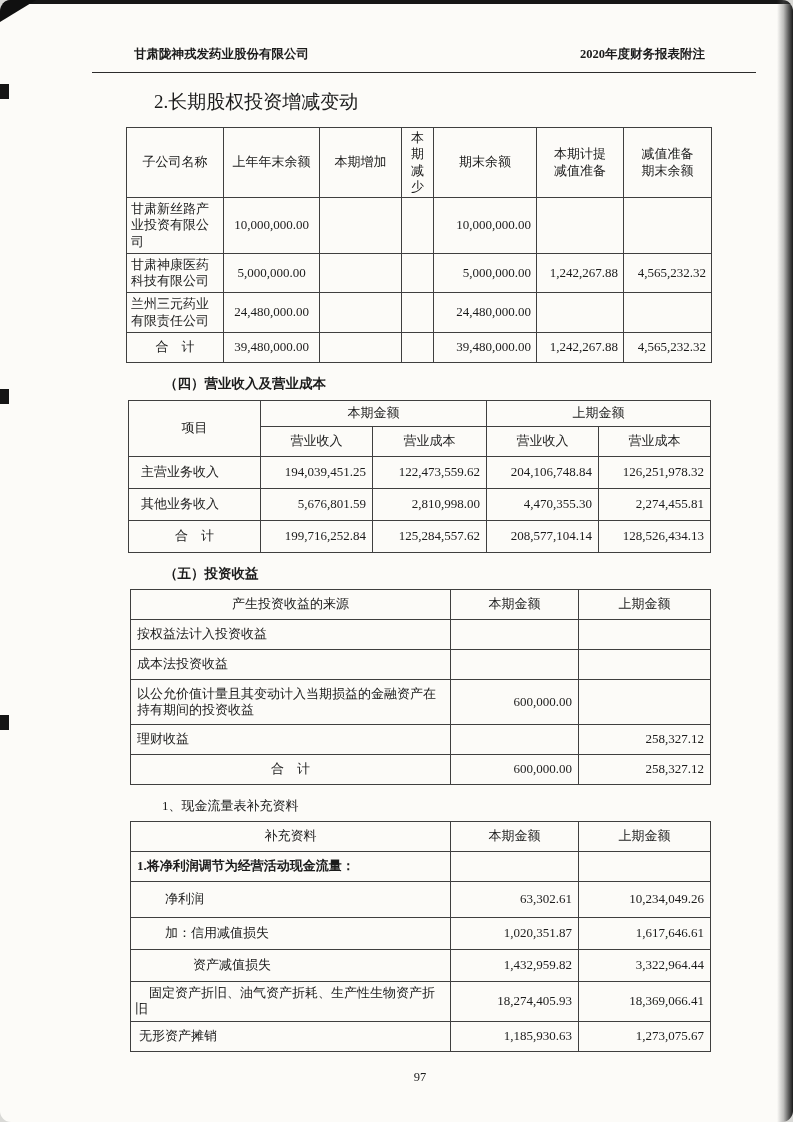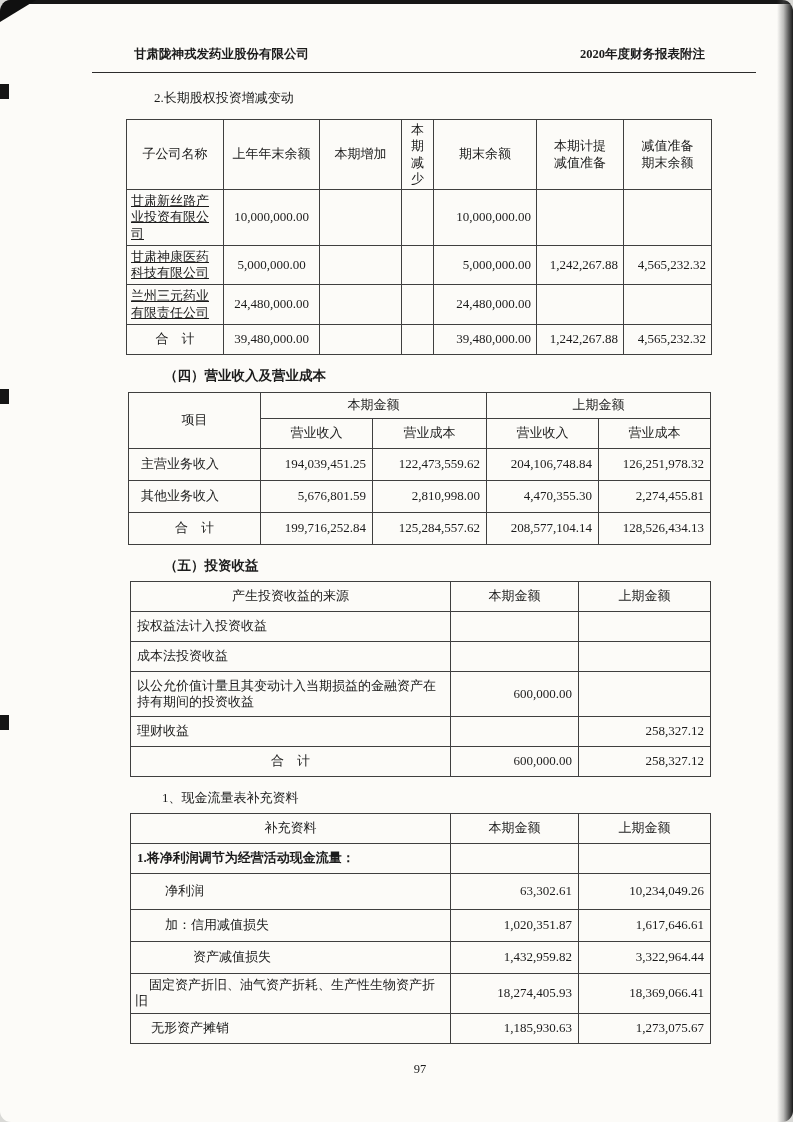--- a/index.html
+++ b/index.html
@@ -22,36 +22,36 @@
     background: linear-gradient(to right, rgba(90,90,90,0) 0%, rgba(95,95,95,.40) 40%, rgba(45,45,45,.8) 75%, #1a1a1a 100%); }
   .edge-mark { position:absolute; left:0; width:9px; height:15px; background:#151515; }
   .m1 { top:84px; } .m2 { top:389px; } .m3 { top:715px; }
 
   
   .doc-header { display:flex; justify-content:space-between; align-items:baseline;
     margin:46px 88px 0 134px; font-size:12.5px; font-weight:600; }
   .head-rule { margin:9px 0 0 92px; width:664px; border-top:1.3px solid #2c2c2c; }
 
   
-  .sec-num-title { margin:16px 0 0 154px; font-size:13px; }
+  .sec-num-title { margin:16px 0 0 154px; font-size:19px; }
   .sec-heading { margin:12px 0 0 164px; font-size:13.5px; font-weight:700; }
   .sub-heading { margin:9px 0 0 162px; font-size:13px; }
 
   
   table.tbl { border-collapse:collapse; table-layout:fixed; font-size:13px; }
   .tbl th, .tbl td { border:1px solid #3f3f3f; padding:3px 4px; vertical-align:middle;
     line-height:1.25; overflow:hidden; word-break:break-all; }
   .tbl th { font-weight:normal; text-align:center; }
 
   .t1 { margin:12px 0 0 126px; width:585px; }
   .t1 thead tr { height:62px; }
   .t1 .th-pad4 { padding:2px 17px; }
   .t1 .th-narrow { padding:2px 8px; }
   .t1 tr.r0 { height:48px; } .t1 tr.r1, .t1 tr.r2 { height:34px; } .t1 tr.rt { height:30px; }
-  .t1 td.name { text-align:left; padding:3px 10px 3px 4px;text-decoration:underline; }
+  .t1 td.name { text-align:left; padding:3px 10px 3px 4px; }
   .t1 td.c { text-align:center; }
   .t1 td.r { text-align:right; padding-right:5px; }
   .t1 td.tot { text-align:center; }
 
   .t2 { margin:7px 0 0 128px; width:582px; }
   .t2 thead tr.h1 { height:26px; } .t2 thead tr.h2 { height:30px; }
   .t2 tbody tr { height:32px; }
   .t2 td.item { text-align:left; padding-left:12px; }
   .t2 td.num { text-align:right; padding-right:6px; }
   .t2 td.tot { text-align:center; }
@@ -65,21 +65,21 @@
 
   .t4 { margin:6px 0 0 130px; width:580px; }
   .t4 thead tr { height:30px; }
   .t4 tr.q0 { height:30px; } .t4 tr.q1 { height:36px; } .t4 tr.q2, .t4 tr.q3 { height:32px; }
   .t4 tr.q4 { height:40px; } .t4 tr.q5 { height:30px; }
   .t4 td { text-align:left; }
   .t4 td.num { text-align:right; padding-right:6px; }
   .t4 td.lbl-bold { padding-left:6px; font-weight:700; }
   .t4 td.ind-a { padding-left:34px; }
   .t4 td.ind-b { padding-left:62px; }
-  .t4 td.ind-c { padding-left:20px; }
+  .t4 td.ind-c { padding-left:8px; }
   .t4 td.hang { text-indent:14px; }
 
   .page-num { margin:18px 0 0 130px; width:580px; text-align:center; font-size:12.5px; }
 </style>
 </head>
 <body>
 
 <div class="page">
 
   <div class="top-strip"></div>

